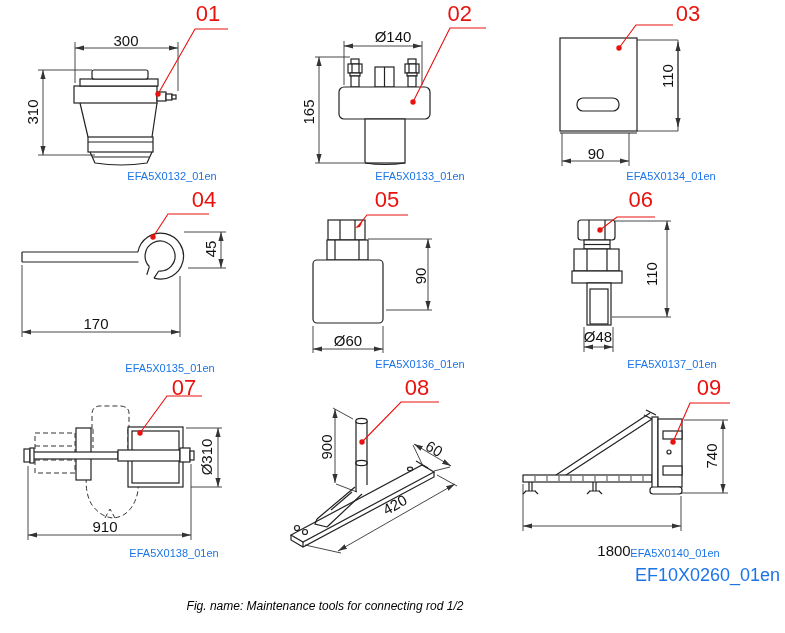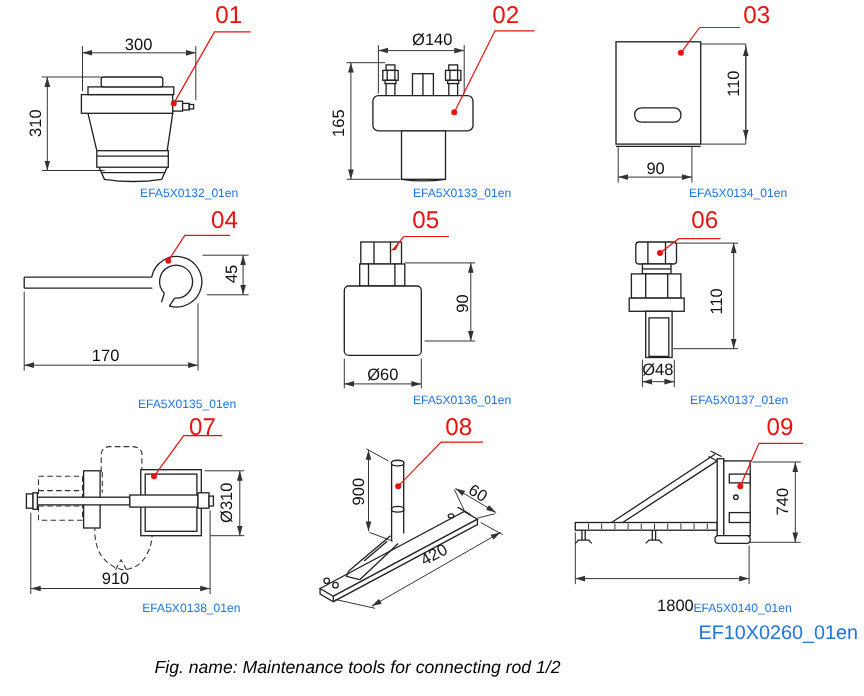--- a/index.html
+++ b/index.html
@@ -13,21 +13,21 @@
   .dl{fill:none;stroke:#333;stroke-width:0.9;}
   .redline{fill:none;stroke:var(--red);stroke-width:1.1;}
   .reddot{fill:var(--red);stroke:none;}
   .dim{position:absolute;font-size:15px;color:#111;text-align:center;line-height:16px;height:16px;}
   .dimv{transform:rotate(-90deg);}
   .r31{transform:rotate(31deg);}
   .rm29{transform:rotate(-29deg);}
   .callout{position:absolute;font-size:22px;line-height:23px;color:var(--red);text-align:center;}
   .code{position:absolute;font-size:11px;color:var(--blue);text-align:center;width:150px;white-space:nowrap;}
   .maincode{position:absolute;font-size:18px;color:var(--blue);text-align:center;white-space:nowrap;}
-  .caption{position:absolute;font-style:italic;font-size:16px;color:#000;text-align:center;}
+  .caption{position:absolute;font-style:italic;font-size:12px;color:#000;text-align:center;}
 </style>
 </head>
 <body>
 
 <div class="stage">
 
 <svg width="785" height="633" viewBox="0 0 785 633">
   <defs>
     <marker id="ar" markerWidth="10" markerHeight="8" refX="9" refY="4" orient="auto-start-reverse" markerUnits="userSpaceOnUse">
       <path d="M9,4 L0,1.4 L0,6.6 Z" fill="#333"></path>

